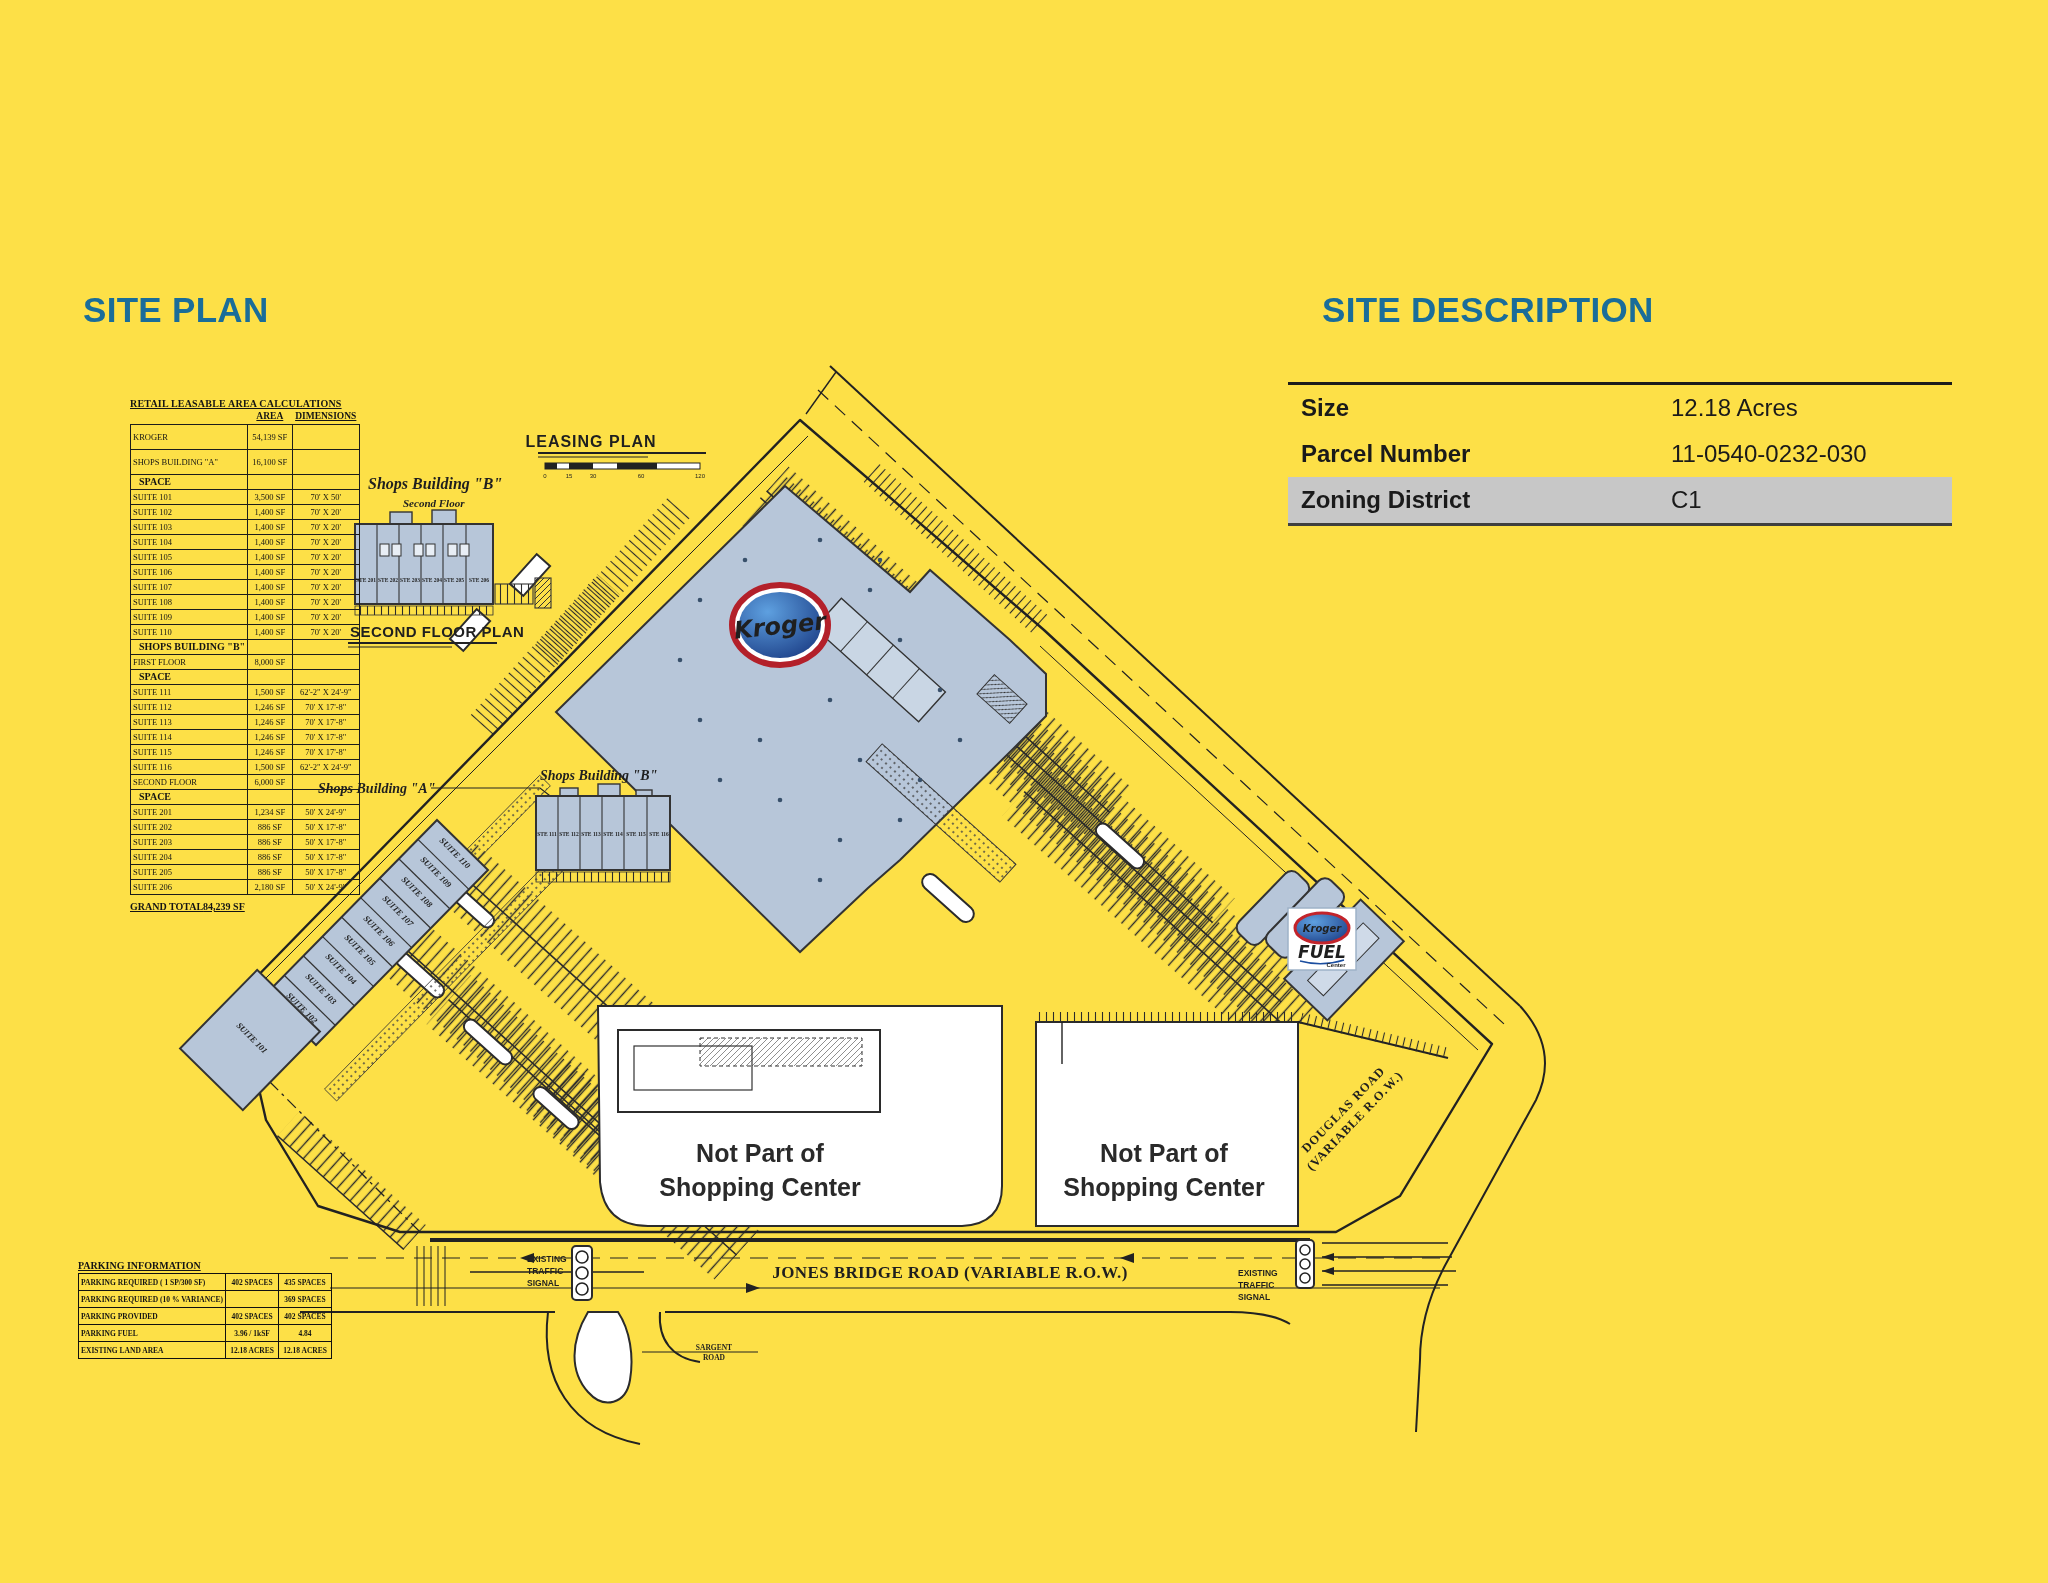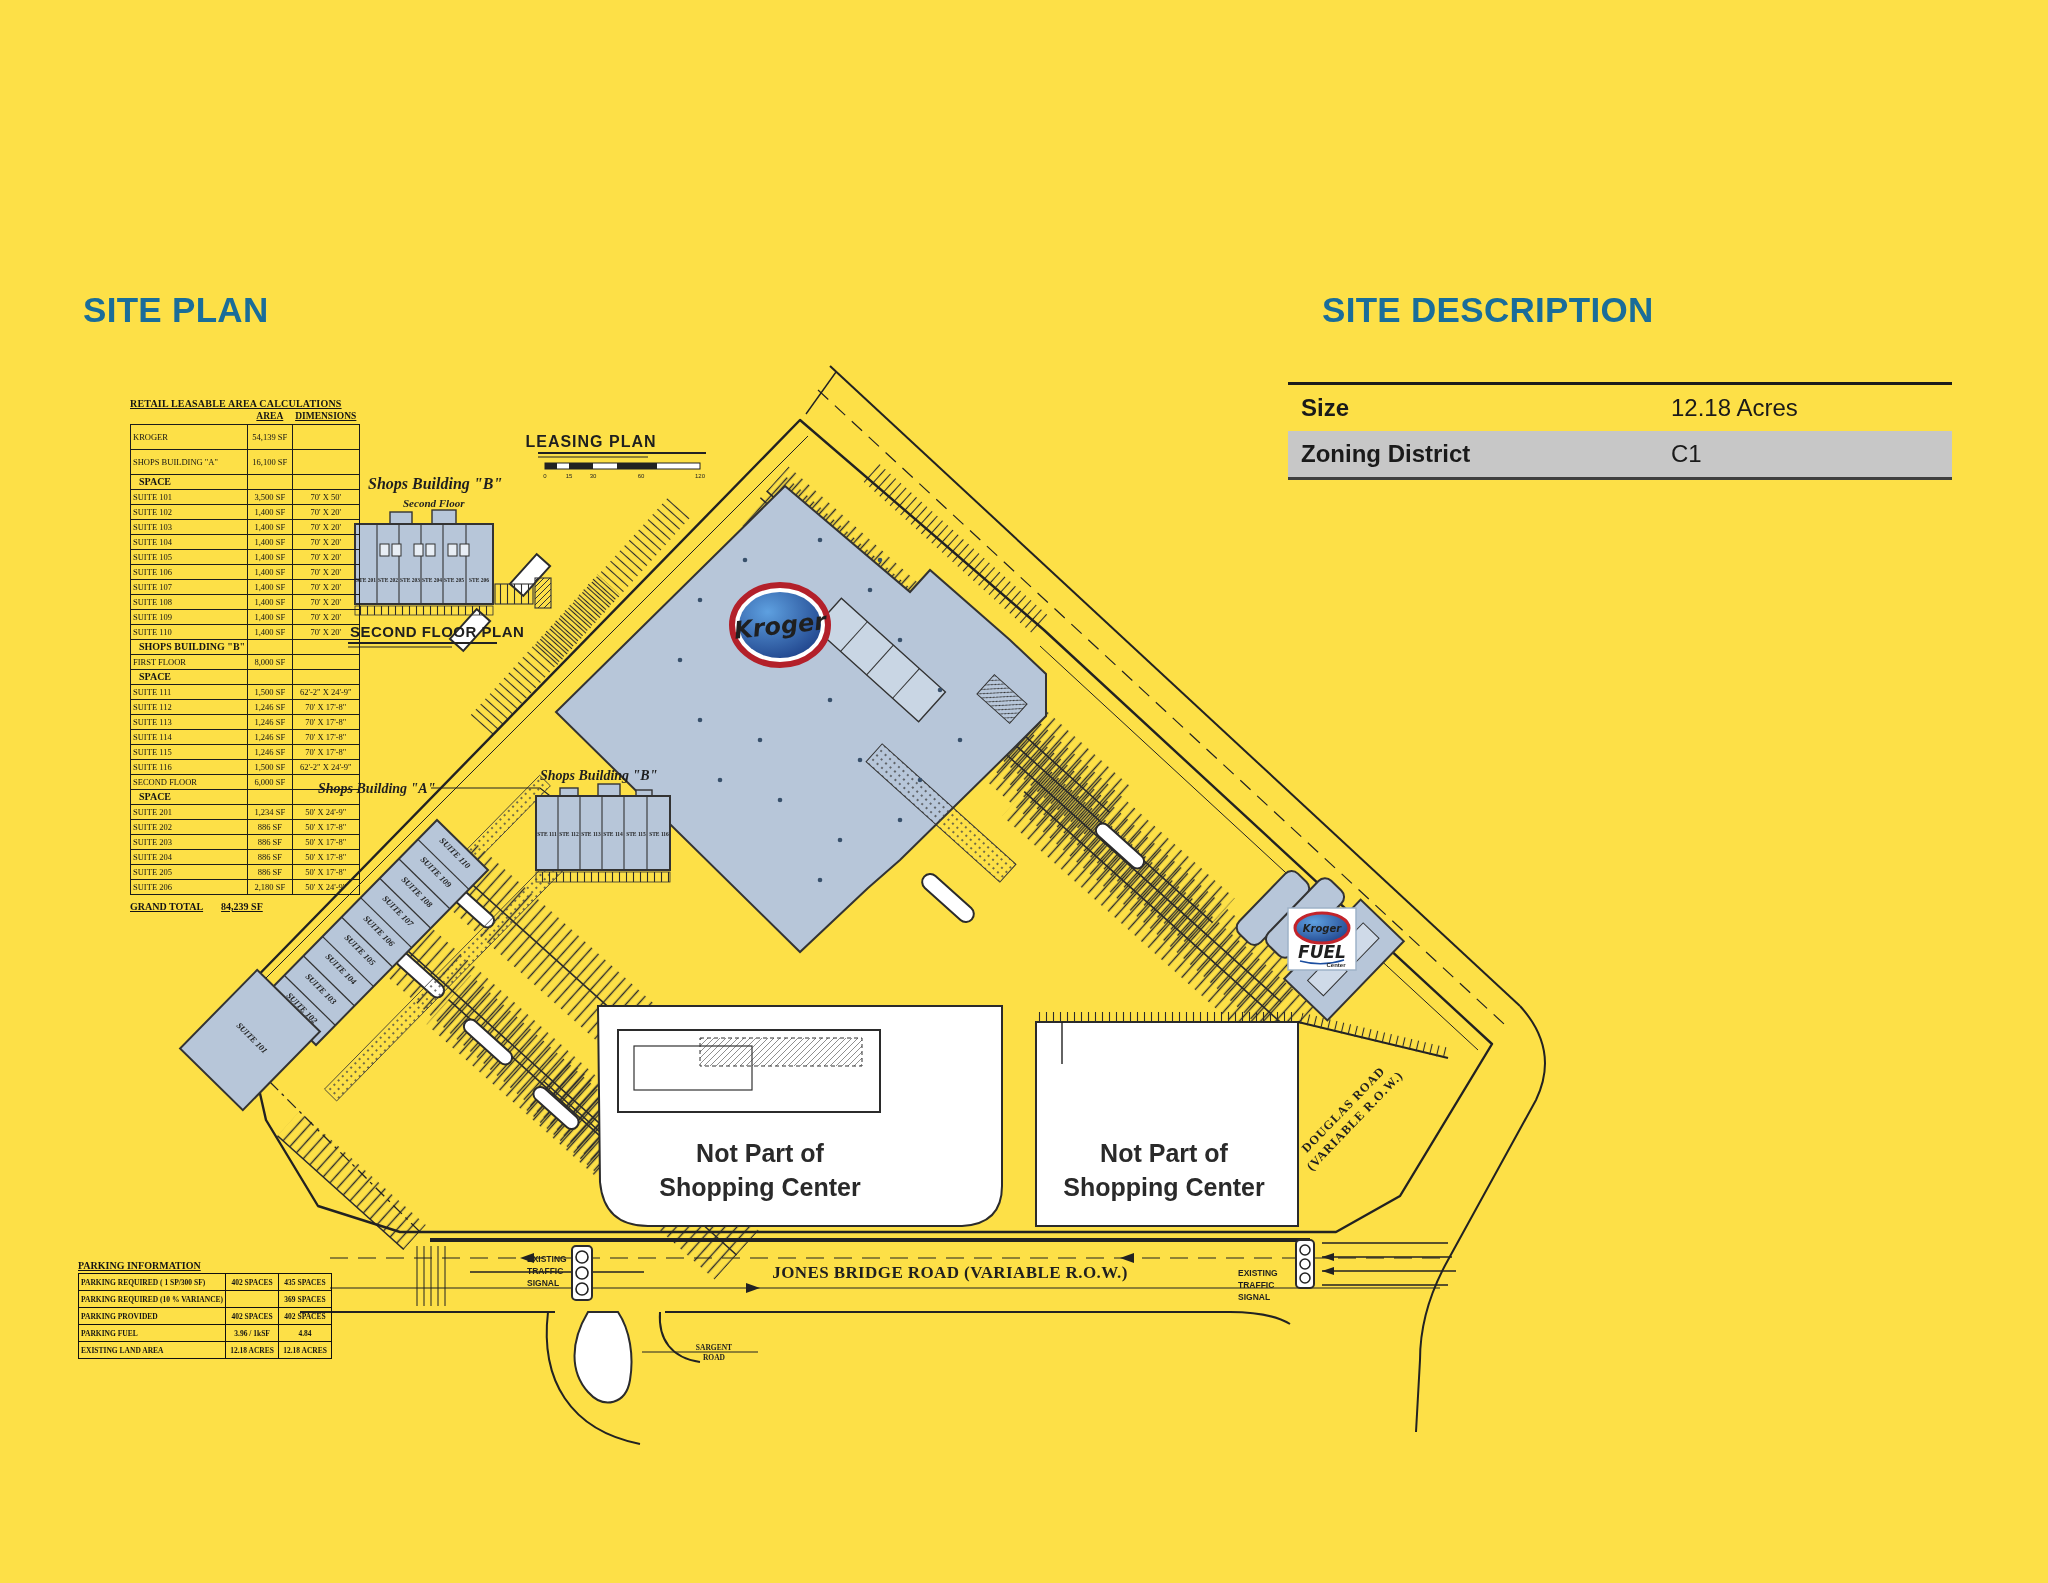--- a/index.html
+++ b/index.html
@@ -24,21 +24,21 @@
   .retail{position:absolute;left:95px;top:398px;width:230px;padding-left:35px;}
   .retail .ttl{font-size:10px;font-weight:700;text-decoration:underline;letter-spacing:.2px;margin-bottom:1px;white-space:nowrap;}
   .retail table{border-collapse:collapse;width:100%;}
   .retail td{border:1px solid #1c1c1c;font-size:8.5px;height:14px;line-height:1.05;padding:0 2px;white-space:nowrap;}
   .retail td:first-child{width:90px;}
   .retail td:nth-child(2){width:58px;text-align:center;}
   .retail td:nth-child(3){width:72px;text-align:center;}
   .retail tr.hdr td{border:none;font-weight:700;font-size:9.5px;text-decoration:underline;text-align:center;}
   .retail tr.tall td{height:24px;}
   .retail tr.subhead td:first-child,.retail tr.subhead2 td:first-child{font-weight:700;font-size:10px;padding-left:8px;}
-  .gt{margin-top:6px;font-weight:700;font-size:10px;display:flex;gap:18px;}
+  .gt{margin-top:6px;font-weight:700;font-size:10px;display:flex;}
   .gt span{text-decoration:underline;}
 
   .parkinfo{position:absolute;left:78px;top:1260px;width:254px;}
   .parkinfo .ttl{font-size:10px;font-weight:700;text-decoration:underline;margin-bottom:2px;white-space:nowrap;}
   .parkinfo table{border-collapse:collapse;width:100%;}
   .parkinfo td{border:1.5px solid #111;font-size:7.5px;font-weight:700;height:16px;padding:0 2px;white-space:nowrap;}
   .parkinfo td:first-child{width:132px;}
   .parkinfo td:nth-child(2){width:56px;text-align:center;}
   .parkinfo td:nth-child(3){width:56px;text-align:center;}
 
@@ -62,20 +62,24 @@
 <div class="page">
 
   <div class="h-title" id="titleLeft">SITE PLAN</div>
   <div class="h-title" id="titleRight">SITE DESCRIPTION</div>
 
   <table class="desc">
     <tbody>
         <tr class="w">
           <td>Size</td>
           <td>12.18 Acres</td>
+        </tr>
+        <tr class="w">
+          <td>Parcel Number</td>
+          <td>11-0540-0232-030</td>
         </tr>
         <tr class="g">
           <td>Zoning District</td>
           <td>C1</td>
         </tr>
       </tbody>
   </table>
 
   <svg width="2048" height="1583" viewBox="0 0 2048 1583">
     <defs>

